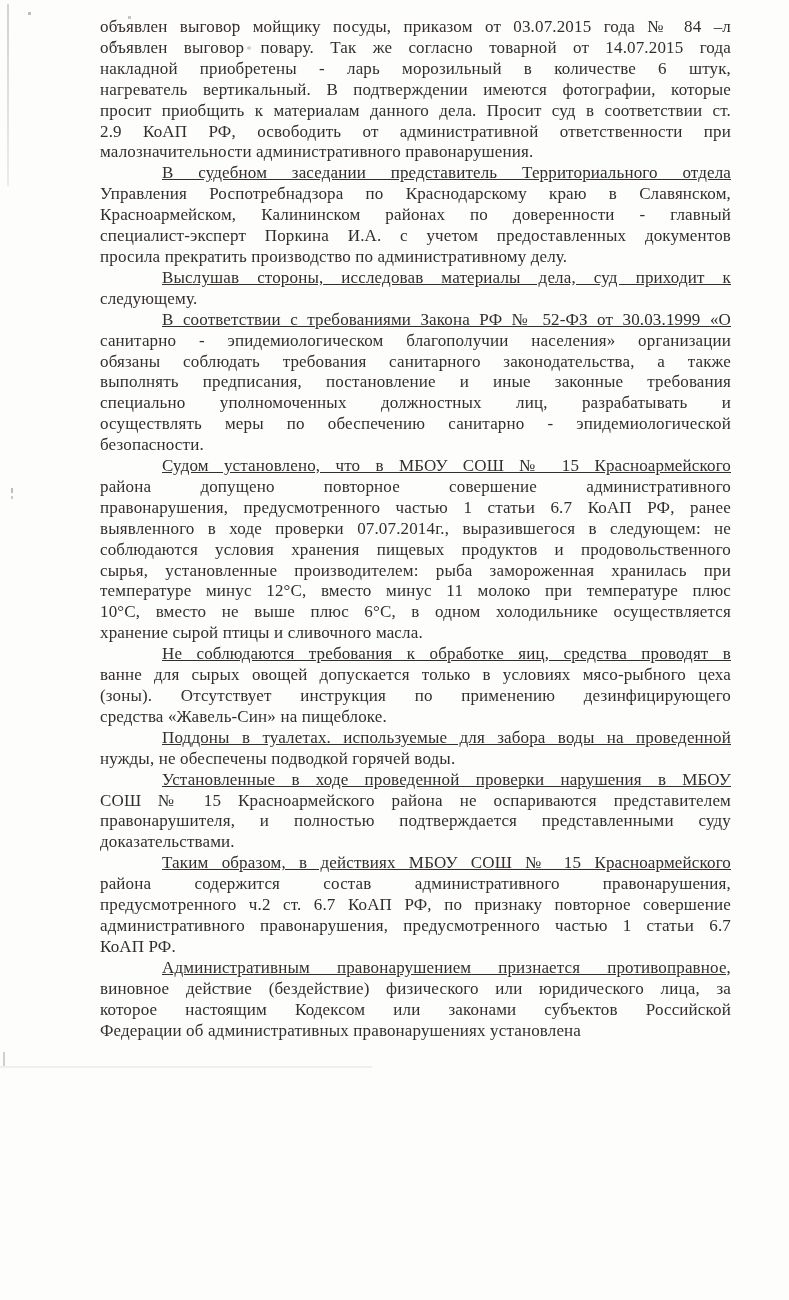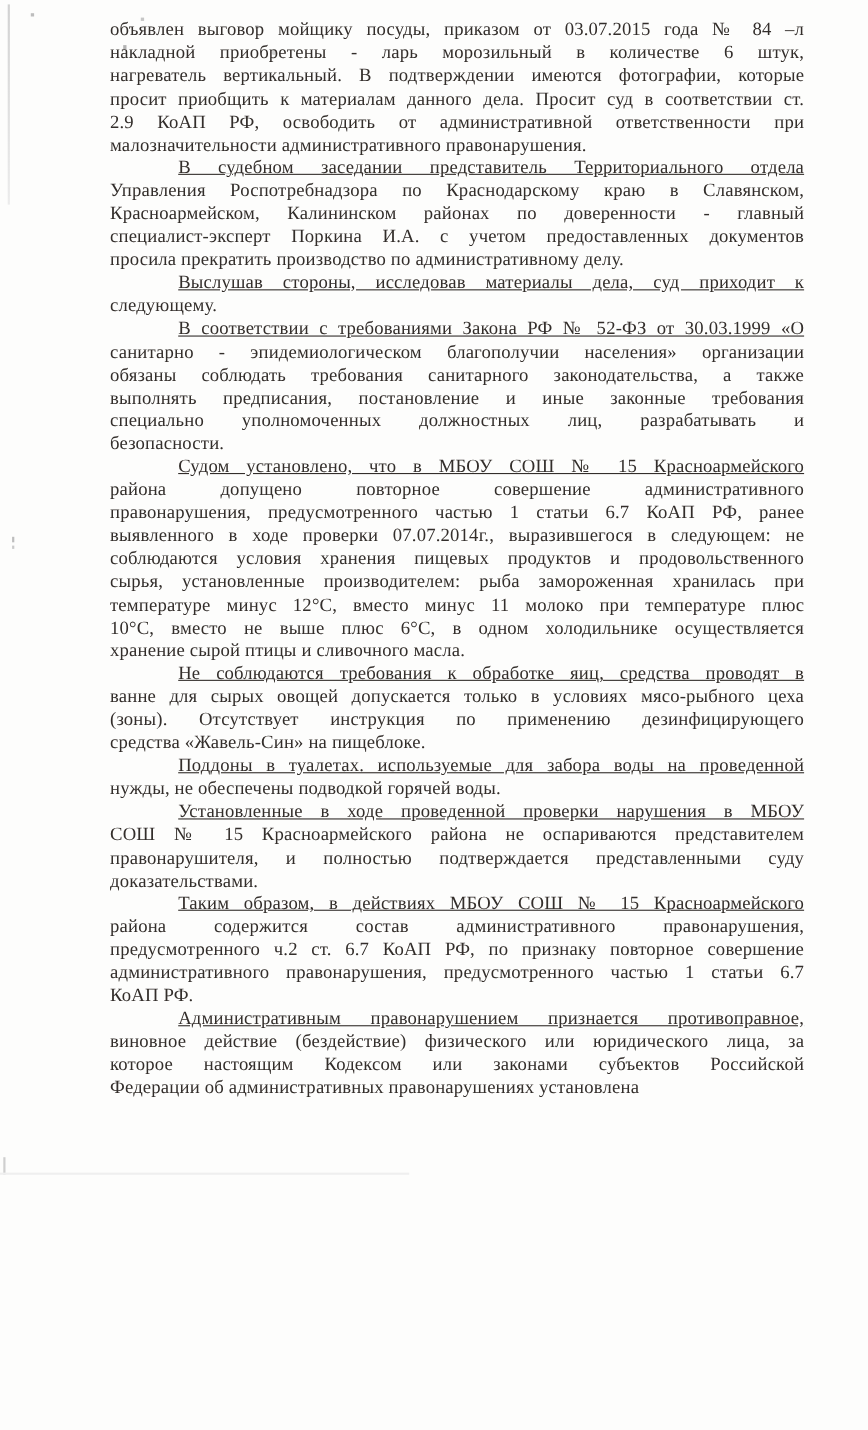--- a/index.html
+++ b/index.html
@@ -65,37 +65,39 @@
   <div class="artifact a-s1"></div>
   <div class="artifact a-s2"></div>
   <div class="artifact a-s3"></div>
   <div class="artifact a-s4"></div>
   <div class="artifact a-s5"></div>
   <div class="artifact a-s6"></div>
   <div class="artifact a-s7"></div>
 
   <div class="text-block">
       <div class="line">объявлен выговор мойщику посуды, приказом от 03.07.2015 года № 84 –л</div>
+      <div class="line">объявлен выговор повару. Так же согласно товарной  от 14.07.2015 года</div>
       <div class="line">накладной приобретены - ларь морозильный в количестве 6 штук,</div>
       <div class="line">нагреватель вертикальный. В подтверждении имеются фотографии, которые</div>
       <div class="line">просит приобщить к материалам данного дела. Просит суд в соответствии ст.</div>
       <div class="line">2.9 КоАП РФ, освободить от административной ответственности при</div>
       <div class="line last">малозначительности административного правонарушения.</div>
       <div class="line indent">В судебном заседании представитель Территориального отдела</div>
       <div class="line">Управления Роспотребнадзора по Краснодарскому краю в Славянском,</div>
       <div class="line">Красноармейском, Калининском районах по доверенности - главный</div>
       <div class="line">специалист-эксперт Поркина И.А. с учетом предоставленных документов</div>
       <div class="line last">просила прекратить производство по административному делу.</div>
       <div class="line indent">Выслушав стороны, исследовав материалы дела, суд приходит к</div>
       <div class="line last">следующему.</div>
       <div class="line indent">В соответствии с требованиями Закона РФ № 52-ФЗ от 30.03.1999 «О</div>
       <div class="line">санитарно - эпидемиологическом благополучии населения» организации</div>
       <div class="line">обязаны соблюдать требования санитарного законодательства, а также</div>
       <div class="line">выполнять предписания, постановление и иные законные требования</div>
       <div class="line">специально уполномоченных должностных лиц, разрабатывать и</div>
+      <div class="line">осуществлять меры по обеспечению санитарно - эпидемиологической</div>
       <div class="line last">безопасности.</div>
       <div class="line indent">Судом установлено, что в МБОУ СОШ № 15 Красноармейского</div>
       <div class="line">района допущено повторное совершение административного</div>
       <div class="line">правонарушения, предусмотренного частью 1 статьи 6.7 КоАП РФ, ранее</div>
       <div class="line">выявленного в ходе проверки 07.07.2014г., выразившегося в следующем: не</div>
       <div class="line">соблюдаются условия хранения пищевых продуктов и продовольственного</div>
       <div class="line">сырья, установленные производителем: рыба замороженная хранилась при</div>
       <div class="line">температуре минус 12°С, вместо минус 11 молоко при температуре плюс</div>
       <div class="line">10°С, вместо не выше плюс 6°С, в одном холодильнике осуществляется</div>
       <div class="line last">хранение сырой птицы и сливочного масла.</div>

